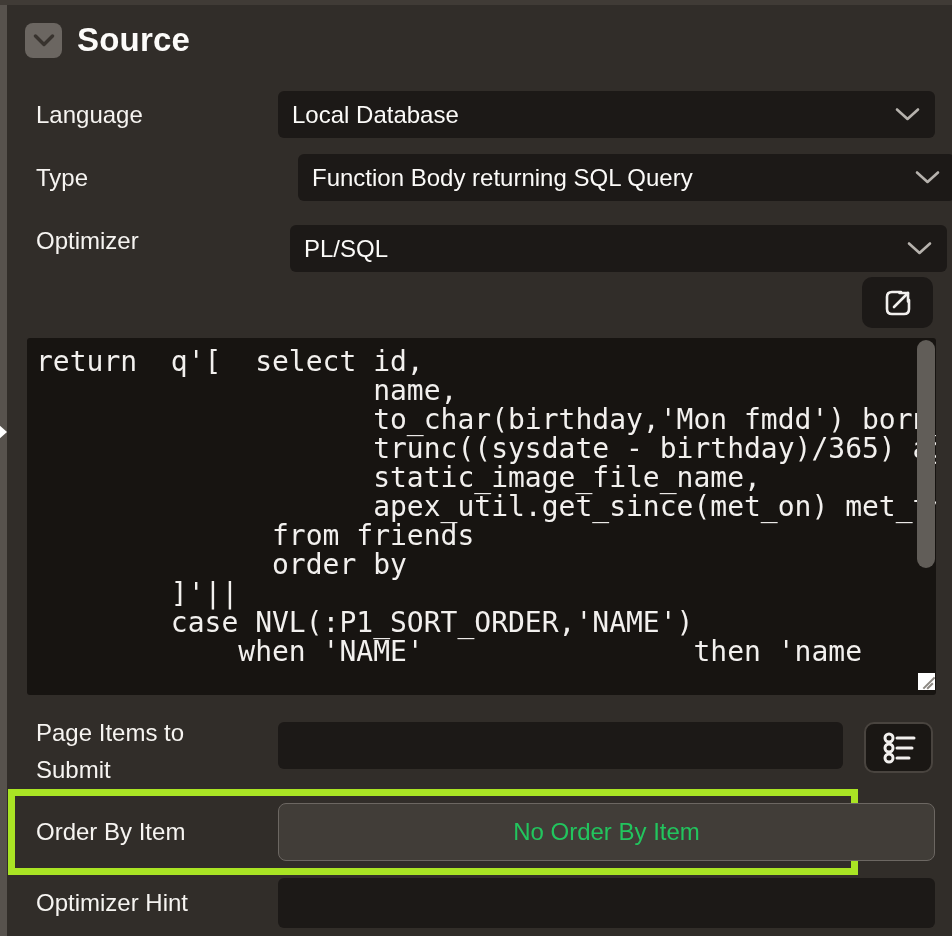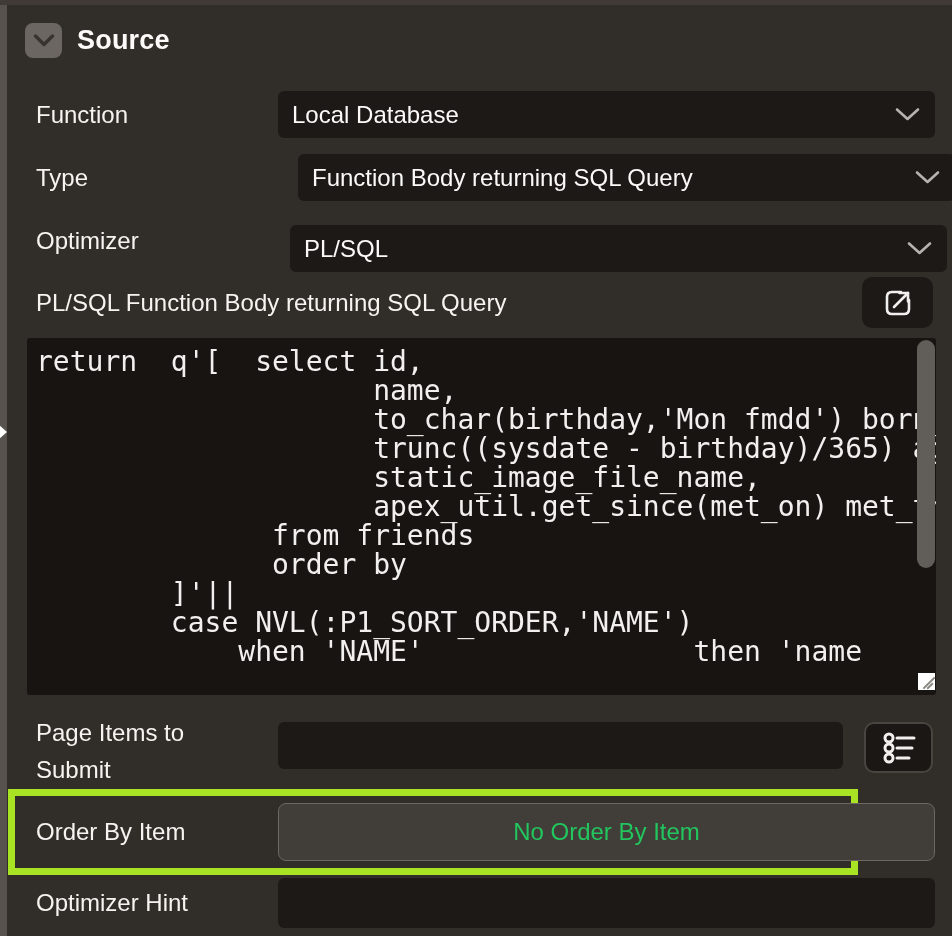--- a/index.html
+++ b/index.html
@@ -7,21 +7,21 @@
   body { font-family:"Liberation Sans", sans-serif; background:#312d29; overflow:hidden; }
   #root { position:relative; width:952px; height:936px; background:#312d29; overflow:hidden; }
 
   .top-strip { position:absolute; left:0; top:0; width:952px; height:5px; background:#403b36; }
   .left-strip { position:absolute; left:0; top:5px; width:7px; height:931px; background:#57524d; }
   .splitter-arrow { position:absolute; left:-4px; top:416px; width:12px; height:22px; }
 
   .section-header { position:absolute; left:25px; top:22px; height:36px; display:flex; align-items:center; }
   .collapse-btn { width:37px; height:35px; background:#6b6661; border:none; border-radius:8px;
                   display:flex; align-items:center; justify-content:center; cursor:pointer; }
-  .section-title { margin-left:15px; color:#fcfbf9; font-size:27px; font-weight:bold; letter-spacing:.2px; }
+  .section-title { margin-left:15px; color:#fcfbf9; font-size:33px; font-weight:bold; letter-spacing:.2px; }
 
   .row-label { position:absolute; left:36px; color:#f6f4f1; font-size:24px; }
   .select-field { position:absolute; left:278px; width:657px; height:47px; background:#1c1917;
                   border:none; border-radius:6px; display:flex; align-items:center; cursor:pointer; }
   .select-field .value { color:#fbfaf8; font-size:24px; padding-left:14px; flex:1; text-align:left;
                          white-space:nowrap; overflow:hidden; }
   .select-field .chev { margin-right:15px; display:flex; }
 
   .code-label { position:absolute; left:36px; top:289px; color:#f6f4f1; font-size:24px; }
   .expand-btn { position:absolute; left:862px; top:277px; width:71px; height:51px; background:#1c1917;
@@ -68,21 +68,21 @@
 
   <div class="section-header">
     <button class="collapse-btn">
       <svg width="22" height="13" viewBox="0 0 22 13">
         <polyline points="2.5,2 11,10.5 19.5,2" fill="none" stroke="#38332e" stroke-width="3.4" stroke-linecap="round" stroke-linejoin="round"></polyline>
       </svg>
     </button>
     <span class="section-title">Source</span>
   </div>
 
-  <div class="row-label" style="top:101px;">Function</div>
+  <div class="row-label" style="top:101px;">Language</div>
   <div class="select-field" style="top:91px;gap:20px;">
     <span class="value">Local Database</span>
     <span class="chev">
       <svg width="25" height="15" viewBox="0 0 25 15">
           <polyline points="2,2.5 12.5,12 23,2.5" fill="none" stroke="#b6b2ad" stroke-width="2.6" stroke-linecap="round" stroke-linejoin="round"></polyline>
         </svg>
     </span>
   </div>
 
   <div class="row-label" style="top:164px;">Type</div>
@@ -98,21 +98,20 @@
   <div class="row-label" style="top:227px;">Optimizer</div>
   <div class="select-field" style="top:225px;margin-left:12px;">
     <span class="value">PL/SQL</span>
     <span class="chev">
       <svg width="25" height="15" viewBox="0 0 25 15">
           <polyline points="2,2.5 12.5,12 23,2.5" fill="none" stroke="#b6b2ad" stroke-width="2.6" stroke-linecap="round" stroke-linejoin="round"></polyline>
         </svg>
     </span>
   </div>
 
-  <div class="code-label">PL/SQL Function Body returning SQL Query</div>
   <button class="expand-btn">
     <svg width="36" height="36" viewBox="0 0 36 36">
       <path d="M 21 7 H 12 Q 7 7 7 12 V 24 Q 7 29 12 29 H 24 Q 29 29 29 24 V 15" fill="none" stroke="#f2f0ee" stroke-width="2.6" stroke-linecap="round"></path>
       <line x1="14" y1="22" x2="28" y2="8" stroke="#f2f0ee" stroke-width="2.6" stroke-linecap="round"></line>
       <polyline points="19.5,8 28,8 28,16.5" fill="none" stroke="#f2f0ee" stroke-width="2.6" stroke-linecap="round" stroke-linejoin="round"></polyline>
     </svg>
   </button>
 
   <div class="code-editor">
     <pre>return  q'[  select id,

